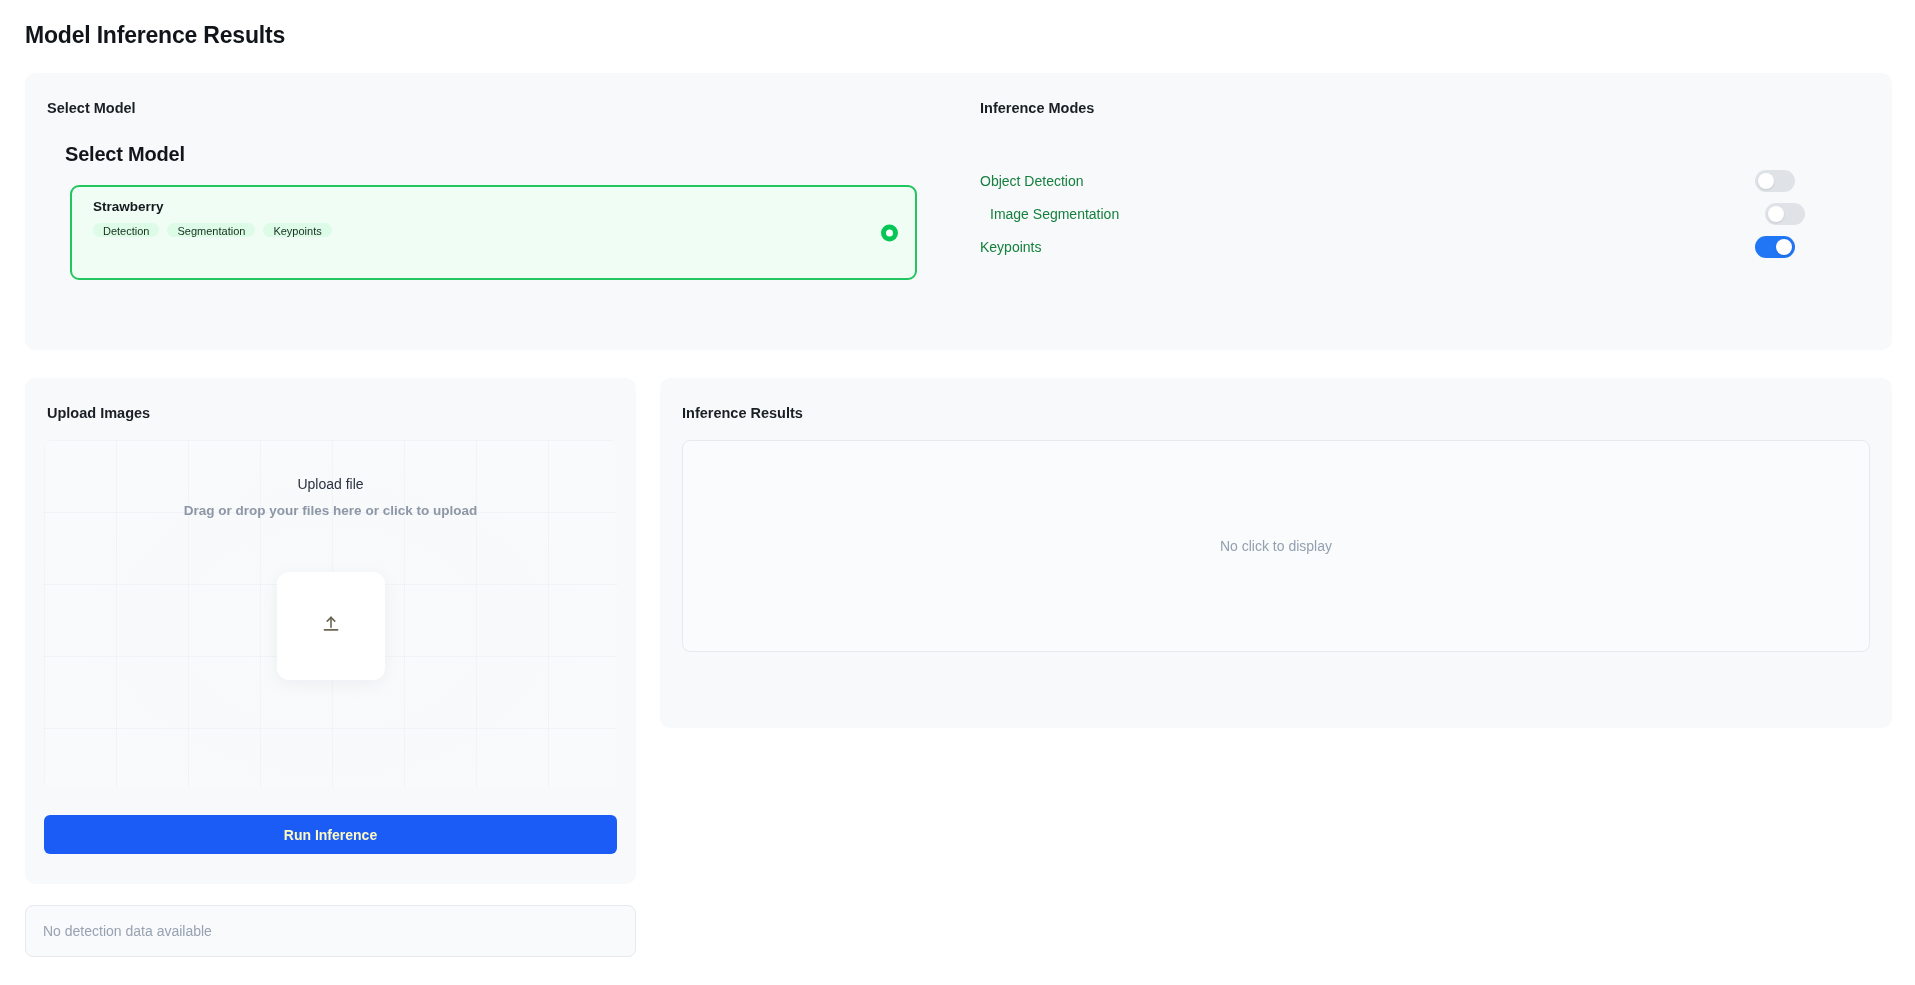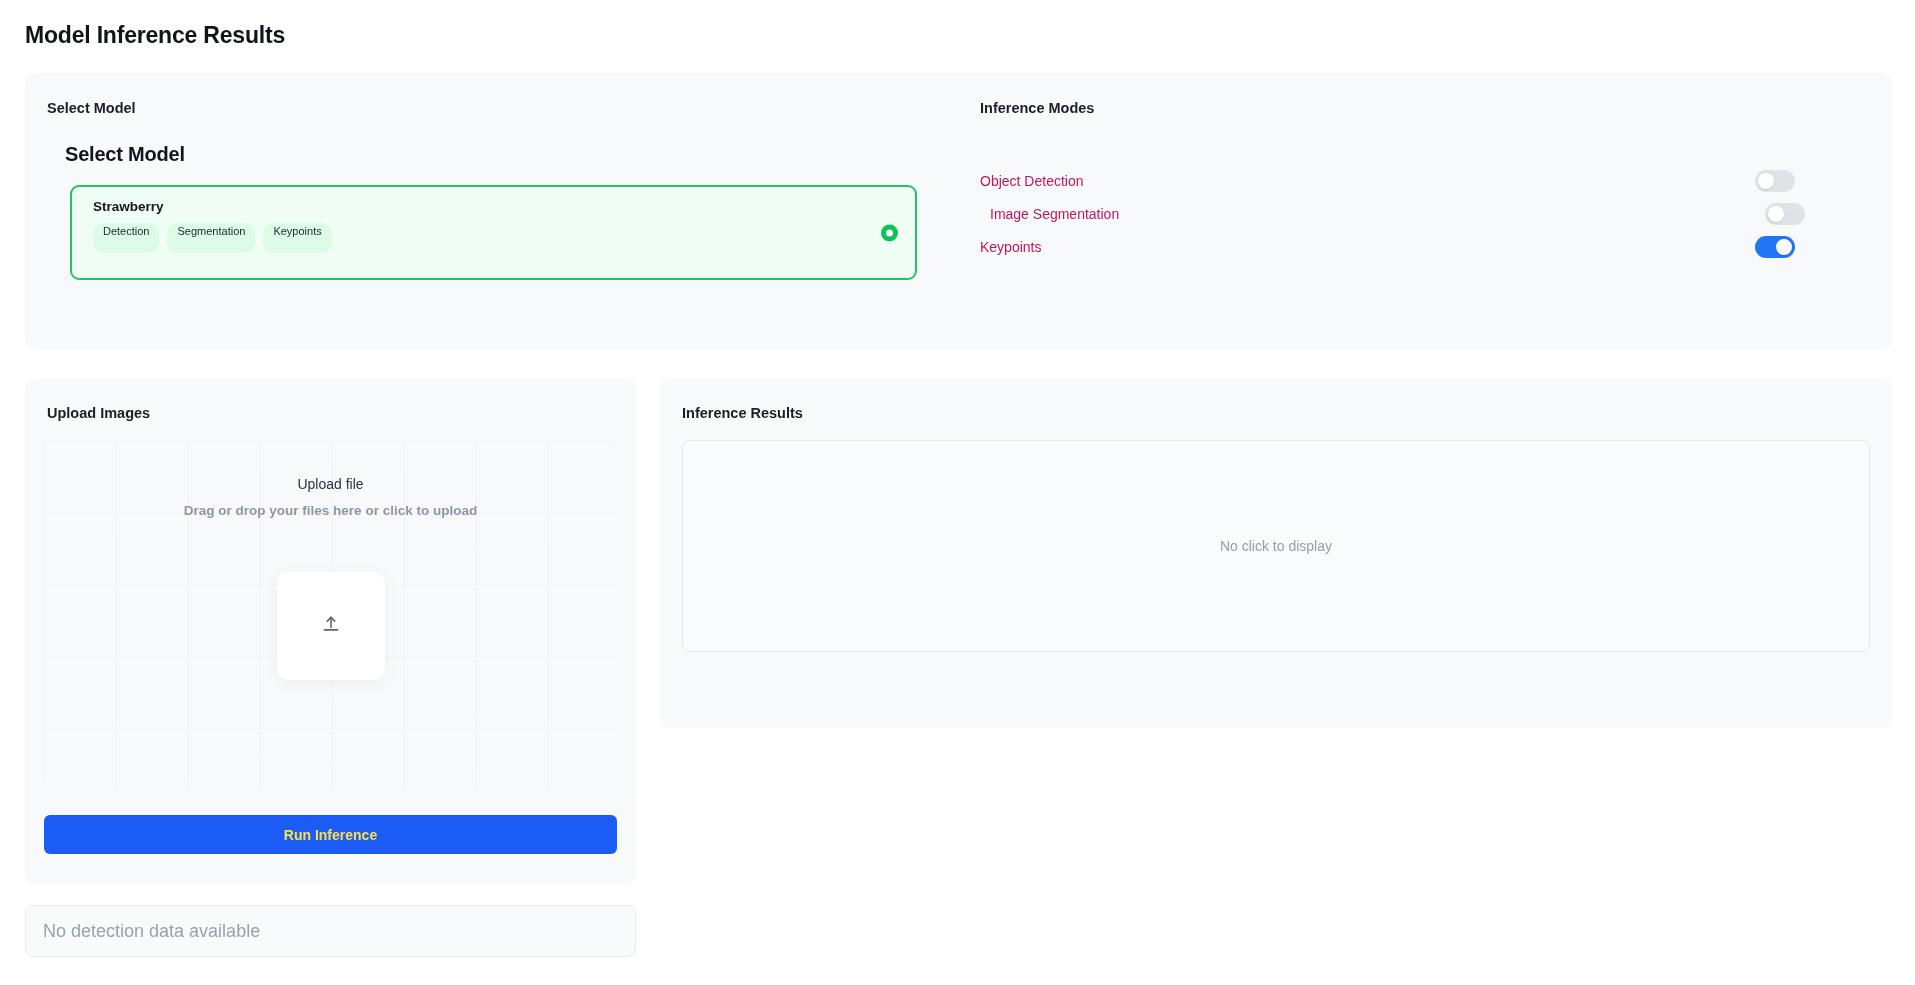--- a/index.html
+++ b/index.html
@@ -101,21 +101,21 @@
     top: 36px;
     display: flex;
     gap: 8px;
   }
 
   .tag {
     background: #dcfce7;
     color: #15301f;
     font-size: 11px;
     border-radius: 10px;
-    padding: 3px 10px 16px 10px;
+    padding: 3px 10px 0 10px;
     line-height: 1;
     white-space: nowrap;
   }
 
   .radio-selected {
     position: absolute;
     right: 17px;
     top: 50%;
     transform: translateY(-50%);
     width: 17px;
@@ -131,21 +131,21 @@
     left: 955px;
     width: 767px;
     height: 24px;
   }
 
   .mode-label {
     position: absolute;
     left: 0;
     top: 0;
     font-size: 14px;
-    color: #be185d;
+    color: #15803d;
     line-height: 24px;
   }
 
   .toggle {
     position: absolute;
     right: -48px;
     top: 1px;
     width: 40px;
     height: 22px;
     border-radius: 11px;
@@ -236,21 +236,21 @@
     justify-content: center;
   }
 
   .run-button {
     position: absolute;
     left: 19px;
     top: 437px;
     width: 573px;
     height: 39px;
     background: #1a5cf5;
-    color: #fde047;
+    color: #fef9c3;
     font-size: 14px;
     font-weight: bold;
     border: none;
     border-radius: 6px;
     cursor: pointer;
     font-family: "Liberation Sans", sans-serif;
     text-align: center;
   }
 
   
@@ -293,21 +293,21 @@
     background: #f8fafc;
     border: 1px solid #e6e9ee;
     border-radius: 8px;
   }
 
   #detection-data-bar .txt {
     position: absolute;
     left: 17px;
     top: 50%;
     transform: translateY(-50%);
-    font-size: 18px;
+    font-size: 14px;
     color: #98a2b1;
   }
 </style>
 </head>
 <body>
 
 <div class="page">
 
   <div class="page-title">Model Inference Results</div>
 

